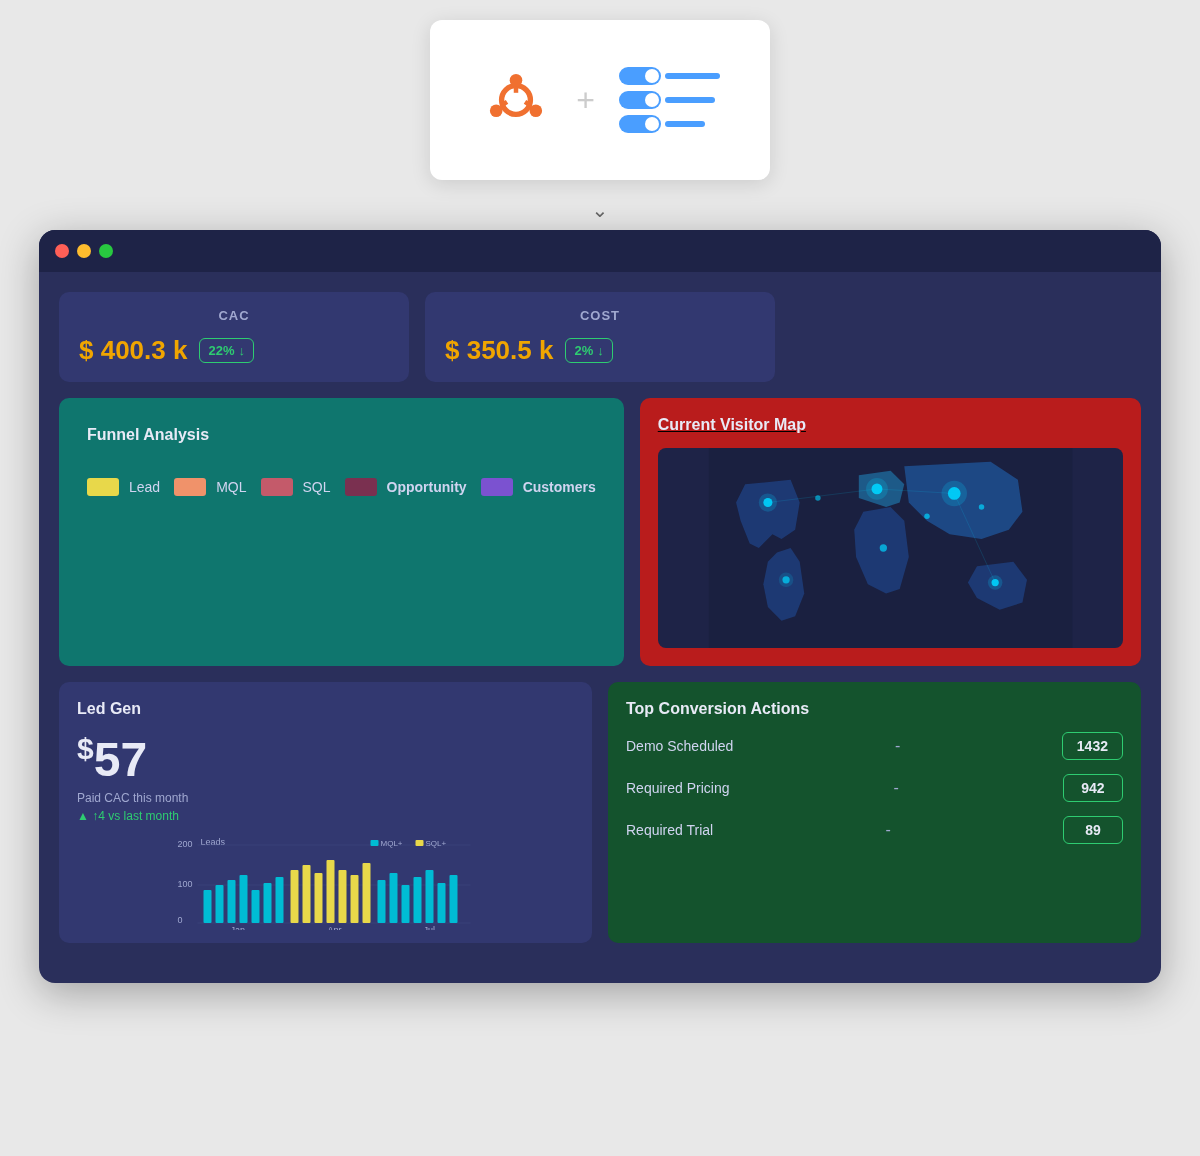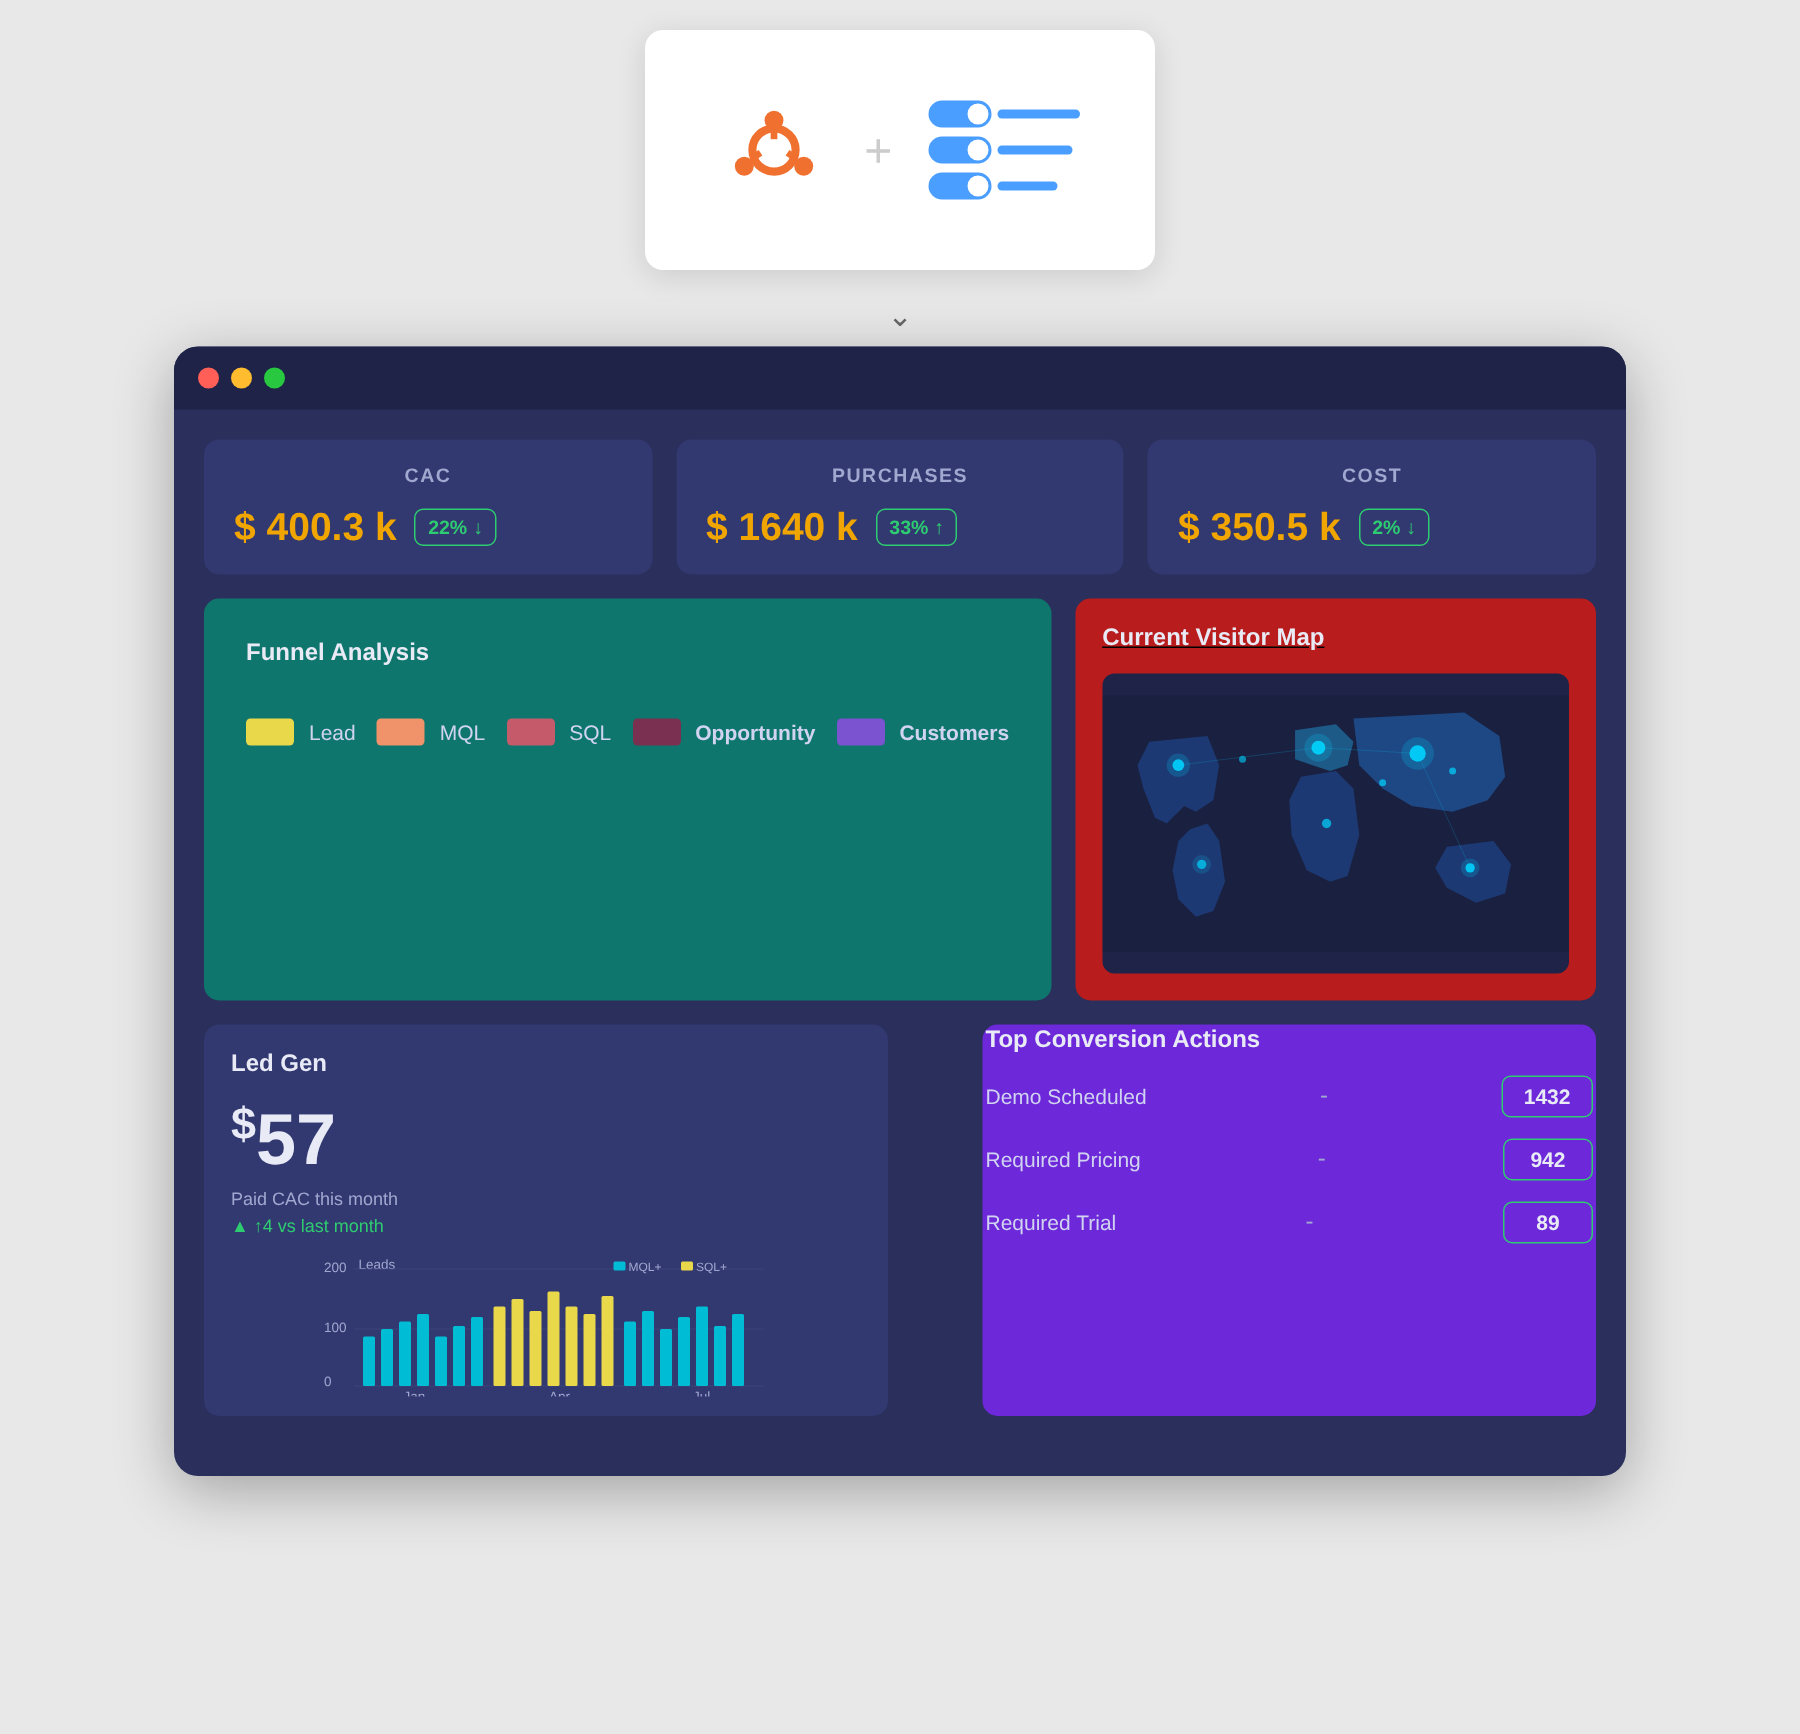--- a/index.html
+++ b/index.html
@@ -84,21 +84,21 @@
       text-align: center;
       margin: 8px 0;
       font-size: 20px;
       color: #666;
     }
 
     
     .browser-window {
       background: #2a2f5b;
       border-radius: 16px;
-      width: 968px;
+      width: 1122px;
       box-shadow: 0 10px 40px rgba(0,0,0,0.3);
       overflow: hidden;
       padding-bottom: 20px;
     }
 
     .browser-titlebar {
       background: #1e2347;
       height: 42px;
       display: flex;
       align-items: center;
@@ -251,24 +251,23 @@
     }
 
     .mini-chart {
       margin-top: 12px;
       height: 90px;
       position: relative;
     }
 
     
     .conversion-card {
-      background: #6d28d9;
+      background: #14532d;
       border-radius: 10px;
-      padding: 2px;
-      margin-left: 47px;
+      padding: 18px;
     }
 
     .conversion-item {
       display: flex;
       align-items: center;
       justify-content: space-between;
       margin-bottom: 14px;
     }
 
     .conversion-label {
@@ -361,30 +360,20 @@
         <div class="metric-label">CAC</div>
         <div class="metric-value-row">
           <span class="metric-value">$ 400.3 k</span>
           <div class="metric-badge">
             <span>22%</span>
             <span>↓</span>
           </div>
         </div>
       </div>
 
-      <div class="metric-card">
-        <div class="metric-label">PURCHASES</div>
-        <div class="metric-value-row">
-          <span class="metric-value">$ 1640 k</span>
-          <div class="metric-badge">
-            <span>33%</span>
-            <span>↑</span>
-          </div>
-        </div>
-      </div>
 
       <div class="metric-card">
         <div class="metric-label">COST</div>
         <div class="metric-value-row">
           <span class="metric-value">$ 350.5 k</span>
           <div class="metric-badge">
             <span>2%</span>
             <span>↓</span>
           </div>
         </div>

